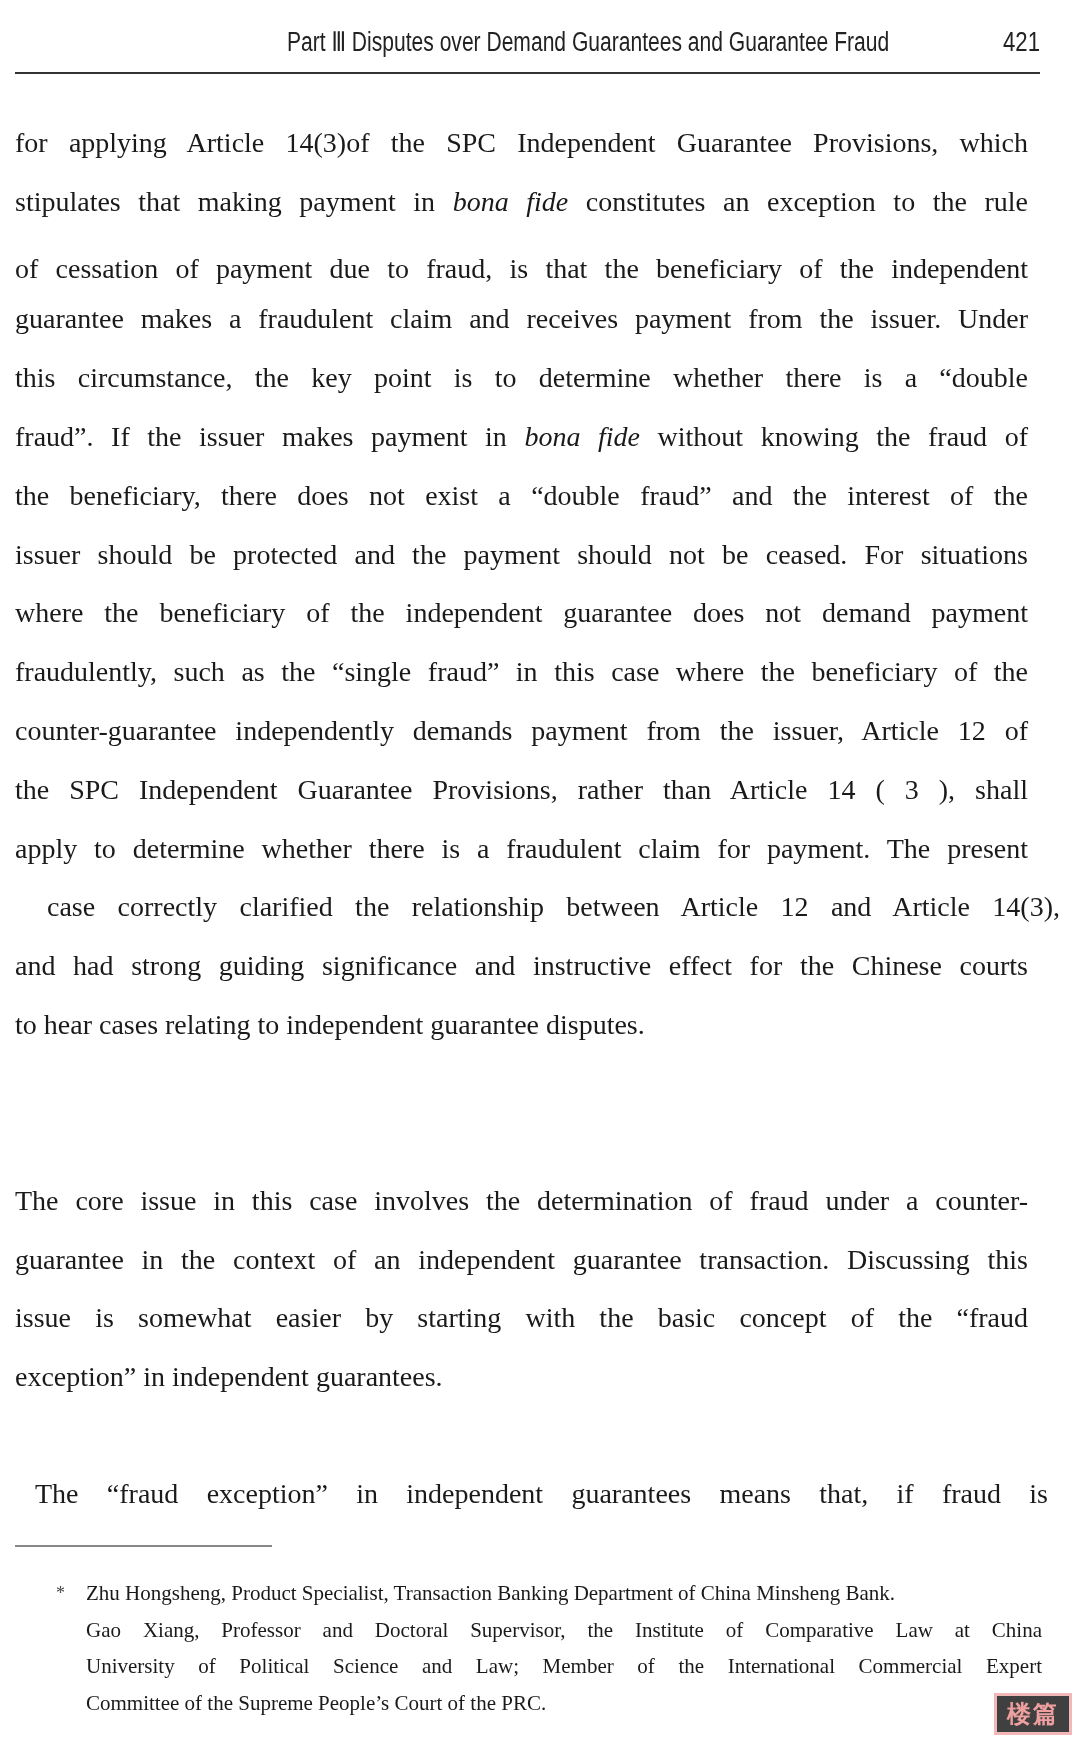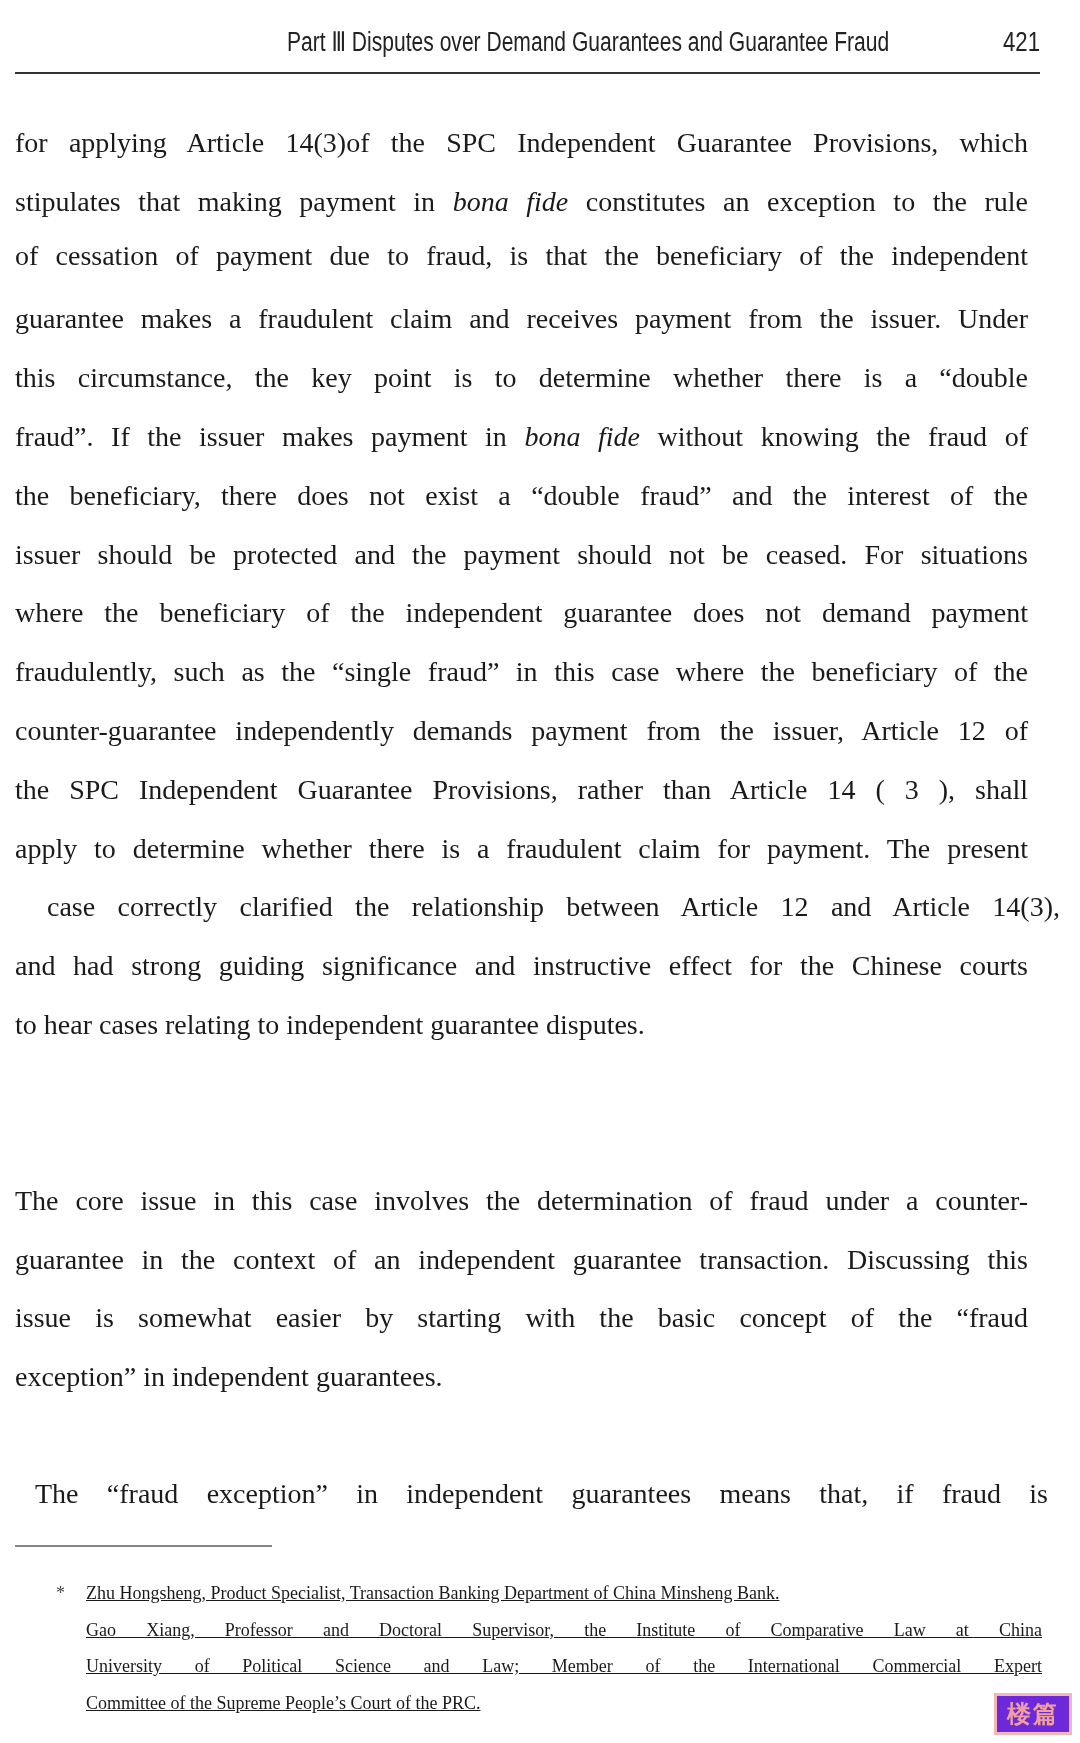--- a/index.html
+++ b/index.html
@@ -10,39 +10,39 @@
   .rh-page { position: absolute; left: 716px; top: 0; font-family: "Liberation Sans", sans-serif; font-size: 27px; line-height: 36px; transform: scaleX(0.82); transform-origin: left center; color: #222; }
   .head-rule { position: absolute; left: 15px; top: 72px; width: 1025px; height: 2px; background: #333; }
   .line { position: absolute; left: 15px; width: 1013px; font-family: "Liberation Serif", serif; font-size: 28px; line-height: 36px; height: 36px; text-align: justify; text-align-last: justify; white-space: nowrap; color: #1a1a1a; }
   .line.last { text-align-last: left; }
   .line i { font-style: italic; }
   .heading { position: absolute; left: 15px; font-family: "Liberation Serif", serif; font-weight: bold; font-size: 28px; line-height: 36px; white-space: nowrap; color: #111; }
   .heading.full { width: 1013px; text-align: justify; text-align-last: justify; }
   .heading sup { font-weight: normal; font-size: 16px; position: relative; top: -4px; margin-left: 4px; }
   .fn-rule { position: absolute; left: 15px; top: 1545px; width: 257px; height: 2px; background: #888; }
   .fn-mark { position: absolute; left: 56px; top: 1580px; font-family: "Liberation Serif", serif; font-size: 18px; line-height: 26px; color: #444; }
-  .fn-line { position: absolute; left: 86px; width: 956px; font-family: "Liberation Serif", serif; font-size: 18px; line-height: 26px; height: 26px; text-align: justify; text-align-last: justify; white-space: nowrap; color: #1a1a1a; text-decoration: underline; }
+  .fn-line { position: absolute; left: 86px; width: 956px; font-family: "Liberation Serif", serif; font-size: 21px; line-height: 26px; height: 26px; text-align: justify; text-align-last: justify; white-space: nowrap; color: #1a1a1a; }
   .fn-line.last { text-align-last: left; }
-  .stamp { position: absolute; left: 994px; top: 1693px; width: 78px; height: 42px; border: 3px solid #f2b7b7; background: #6d28d9; box-sizing: border-box; display: flex; align-items: center; justify-content: center; color: #ee9f9f; font-family: "DejaVu Sans", sans-serif; font-size: 24px; font-weight: bold; letter-spacing: 2px; }
+  .stamp { position: absolute; left: 994px; top: 1693px; width: 78px; height: 42px; border: 3px solid #f2b7b7; background: #404040; box-sizing: border-box; display: flex; align-items: center; justify-content: center; color: #ee9f9f; font-family: "DejaVu Sans", sans-serif; font-size: 24px; font-weight: bold; letter-spacing: 2px; }
 </style>
 </head>
 <body>
 
 <div class="page">
 
   <div class="running-head">
     <span class="rh-title">Part Ⅲ Disputes over Demand Guarantees and Guarantee Fraud</span>
     <span class="rh-page">421</span>
   </div>
   <div class="head-rule"></div>
 
   <div id="p1">
       <div class="line" style="top: 125px;">for applying Article 14(3)of the SPC Independent Guarantee Provisions, which</div>
       <div class="line" style="top: 183.8px;">stipulates that making payment in <i>bona fide</i> constitutes an exception to the rule</div>
-      <div class="line" style="top: 238px; font-family: Liberation Serif, serif;">of cessation of payment due to fraud, is that the beneficiary of the independent</div>
+      <div class="line" style="top: 251px; font-family: Liberation Serif, serif;">of cessation of payment due to fraud, is that the beneficiary of the independent</div>
       <div class="line" style="top: 301.4px;">guarantee makes a fraudulent claim and receives payment from the issuer. Under</div>
       <div class="line" style="top: 360.2px;">this circumstance, the key point is to determine whether there is a “double</div>
       <div class="line" style="top: 419px;">fraud”. If the issuer makes payment in <i>bona fide</i> without knowing the fraud of</div>
       <div class="line" style="top: 477.8px;">the beneficiary, there does not exist a “double fraud” and the interest of the</div>
       <div class="line" style="top: 536.6px;">issuer should be protected and the payment should not be ceased. For situations</div>
       <div class="line" style="top: 595.4px;">where the beneficiary of the independent guarantee does not demand payment</div>
       <div class="line" style="top: 654.2px;">fraudulently, such as the “single fraud” in this case where the beneficiary of the</div>
       <div class="line" style="top: 713px;">counter-guarantee independently demands payment from the issuer, Article 12 of</div>
       <div class="line" style="top: 771.8px;">the SPC Independent Guarantee Provisions, rather than Article 14 ( 3 ), shall</div>
       <div class="line" style="top: 830.6px;">apply to determine whether there is a fraudulent claim for payment. The present</div>

